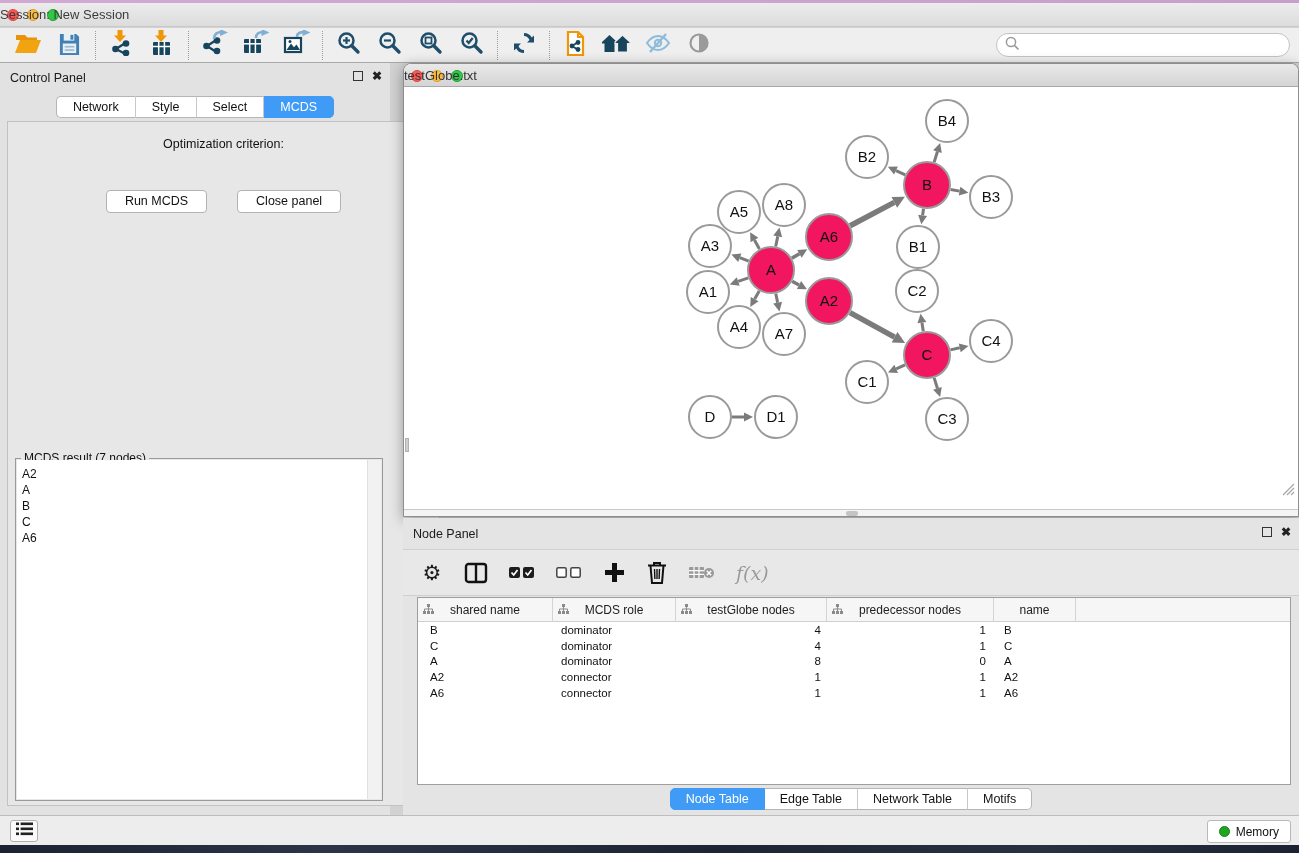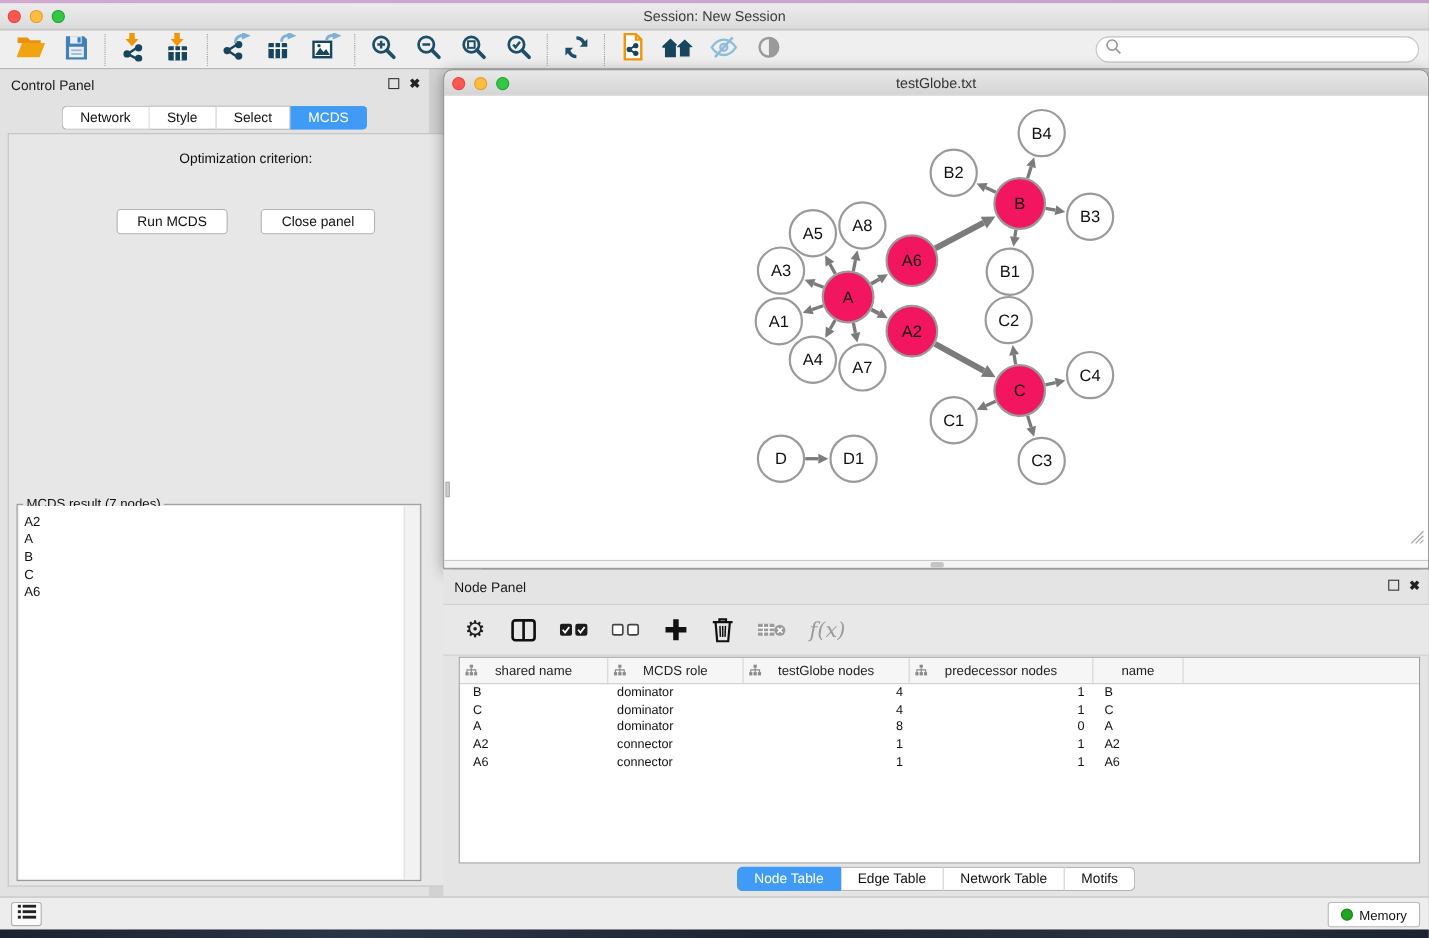--- a/index.html
+++ b/index.html
@@ -8,21 +8,21 @@
   .screen{position:relative;width:1299px;height:853px;background:#D2D2D2;overflow:hidden}
 
   
   .top-strip{position:absolute;left:0;top:0;width:100%;height:3px;background:linear-gradient(90deg,#d2a9d2,#c79fc9)}
   .titlebar{position:absolute;left:0;top:3px;width:100%;height:24px;background:linear-gradient(#ececec,#dcdcdc);border-bottom:1px solid #c9c9c9}
   .lights{position:absolute;left:7px;top:6px;display:flex;gap:8px}
   .light{width:12px;height:12px;border-radius:50%;display:inline-block}
   .light.red{background:#fc5753;border:1px solid #df4744}
   .light.yellow{background:#fdbc40;border:1px solid #dea123}
   .light.green{background:#33c748;border:1px solid #1fa42b}
-  .titlebar .title{position:absolute;left:0;right:0;top:4px;text-align:center;font-size:13px;color:#3c3c3c}
+  .titlebar .title{position:absolute;left:0;right:0;top:4px;text-align:left;font-size:13px;color:#3c3c3c}
   .toolbar{position:absolute;left:0;top:28px;width:100%;height:35px;background:#efefef;border-bottom:1px solid #a8a8a8;display:flex;align-items:center;padding-left:8px}
   .tbtn{width:41px;height:33px;display:flex;align-items:center;justify-content:center}
   .sep{width:1px;height:29px;margin:0 5px;border-left:1px dotted #9d9d9d}
   .search-wrap{position:absolute;right:9px;top:5px;width:294px;height:24px;background:#fff;border:1px solid #c3c3c3;border-radius:12px;display:flex;align-items:center;padding-left:8px}
   .search-wrap input{border:none;outline:none;flex:1;font-size:12px;height:18px;background:transparent;margin-left:5px;font-family:"Liberation Sans",sans-serif}
 
   
   .control-panel{position:absolute;left:0;top:63px;width:390px;height:752px;background:#e2e2e2}
   .panel-head{position:relative;height:28px}
   .panel-title{position:absolute;left:10px;top:8px;font-size:12.5px;color:#1a1a1a}
@@ -45,21 +45,21 @@
   .pbtn{height:23px;line-height:21px;padding:0 18px;background:#fff;border:1px solid #b3b3b3;border-radius:4px;font-size:12.5px;color:#111}
   .fieldset{position:absolute;left:7px;top:336px;width:368px;height:343px;border:1px solid #9a9a9a}
   .legend{position:absolute;left:5px;top:-8px;background:#e7e7e7;padding:0 3px;font-size:12px;color:#111}
   .result-list{position:absolute;left:1px;top:1px;right:1px;bottom:1px;background:#fff;padding:6px 0 0 5px}
   .result-list .item{font-size:12px;line-height:16px;color:#111}
   .list-scroll{position:absolute;right:1px;top:1px;bottom:1px;width:14px;background:#f2f2f2;border-left:1px solid #e0e0e0}
 
   
   .net-window{position:absolute;left:403px;top:63px;width:896px;height:454px;border:1px solid #8e8e8e;border-radius:8px 8px 0 0;background:#fff;box-shadow:0 3px 14px rgba(0,0,0,.35)}
   .net-titlebar{position:absolute;left:0;top:0;right:0;height:23px;background:linear-gradient(#e9e9e9,#d4d4d4);border-bottom:1px solid #a9a9a9;border-radius:7px 7px 0 0}
-  .net-titlebar .title{position:absolute;left:0;right:0;top:4px;text-align:center;font-size:13px;color:#333}
+  .net-titlebar .title{position:absolute;left:0;right:0;top:4px;text-align:left;font-size:13px;color:#333}
   .net-content{position:absolute;left:0;top:23px;right:0;bottom:7px;background:#fff;overflow:hidden}
   .net-hscroll{position:absolute;left:0;right:0;bottom:0;height:7px;background:#f4f4f4;border-top:1px solid #c9c9c9}
   .net-hthumb{position:absolute;left:442px;top:1px;width:12px;height:5px;background:#c4c4c4;border-radius:2px}
   .net-vthumb{position:absolute;left:1px;top:374px;width:4px;height:14px;background:#cfcfcf;border:1px solid #b0b0b0}
   .resize-grip{position:absolute;right:3px;bottom:9px}
 
   
   .table-panel{position:absolute;left:403px;top:518px;width:896px;height:297px;background:#e4e4e4}
   .tp-toolbar{position:absolute;left:0;right:0;top:31px;height:47px;background:#e8e8e8;border-top:1px solid #d0d0d0;border-bottom:1px solid #cfcfcf;display:flex;align-items:center;padding-left:18px;gap:21px}
   .tp-ic{display:flex;align-items:center;justify-content:center;min-width:22px;height:26px}

